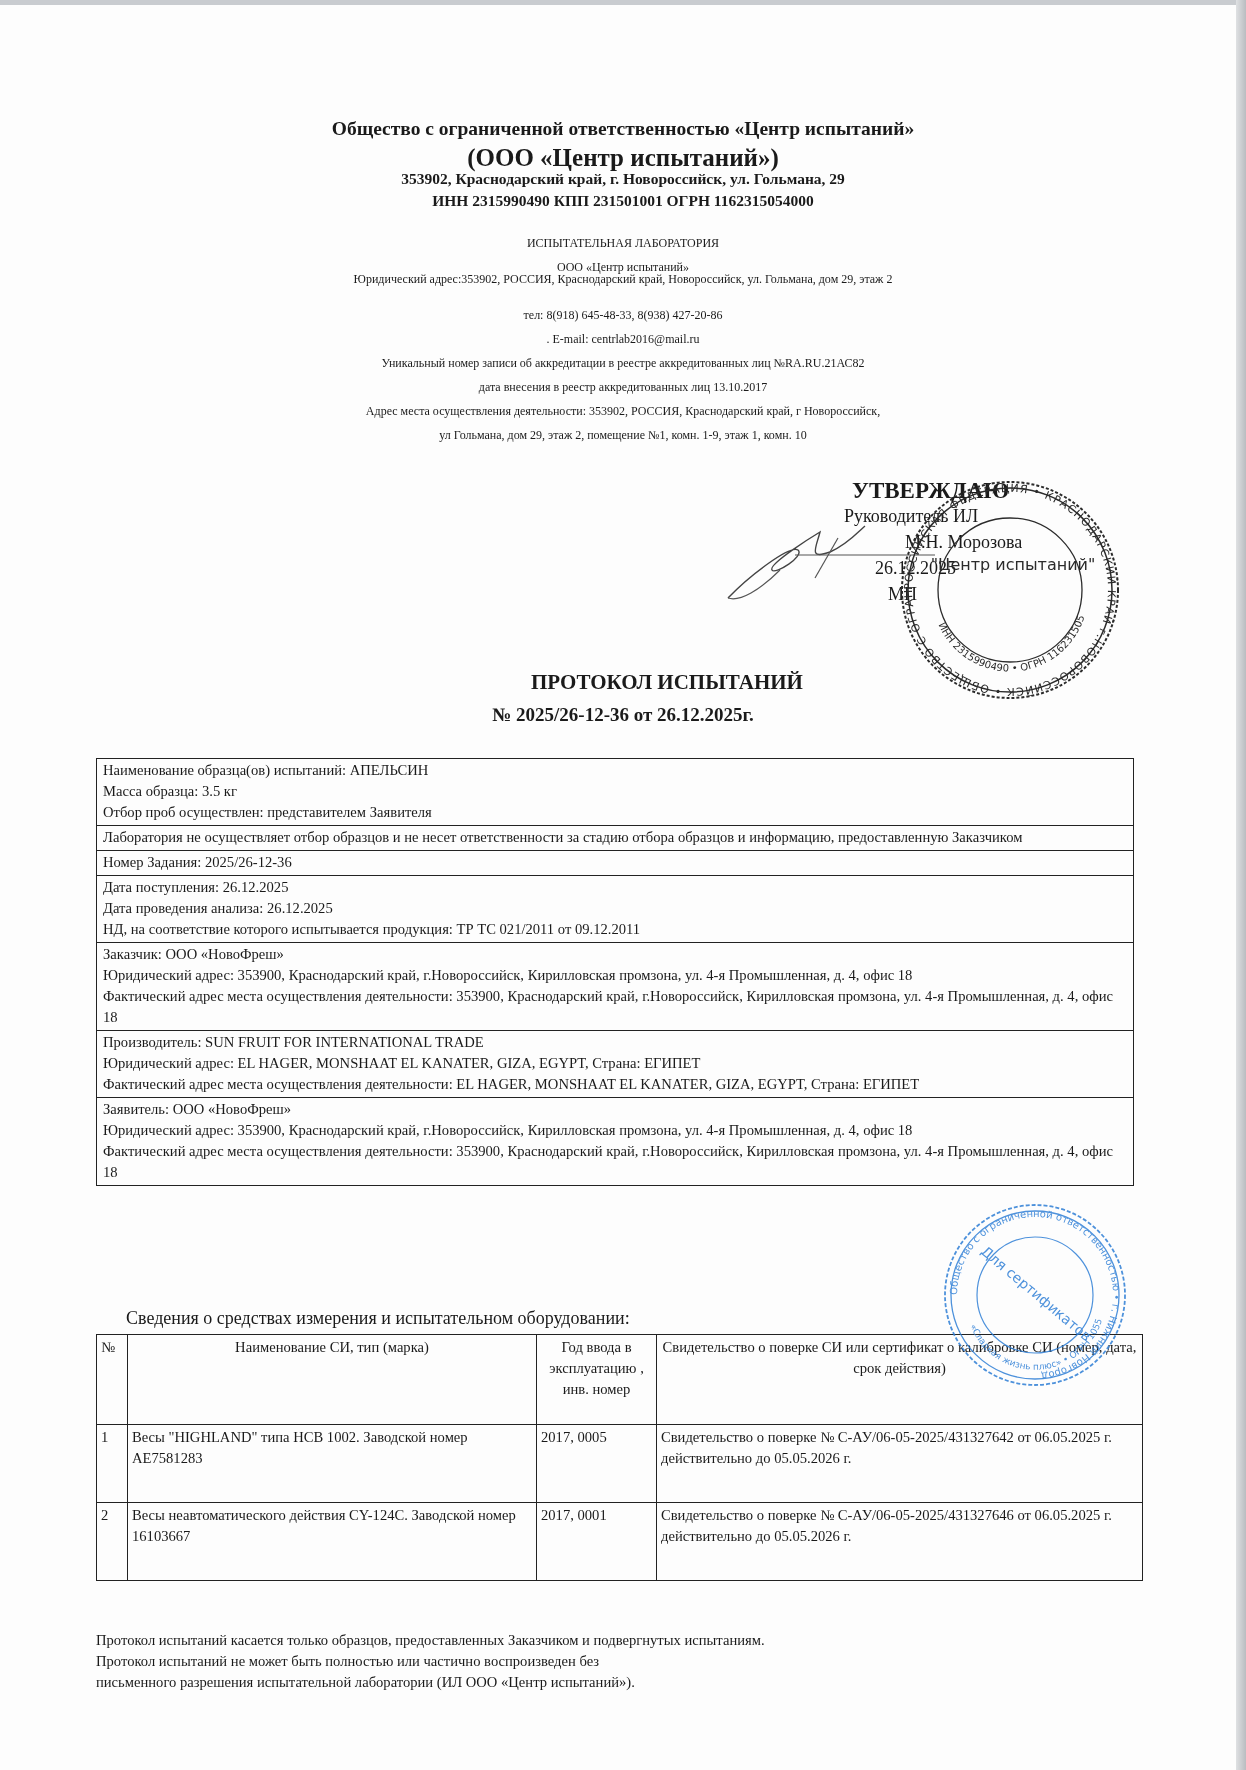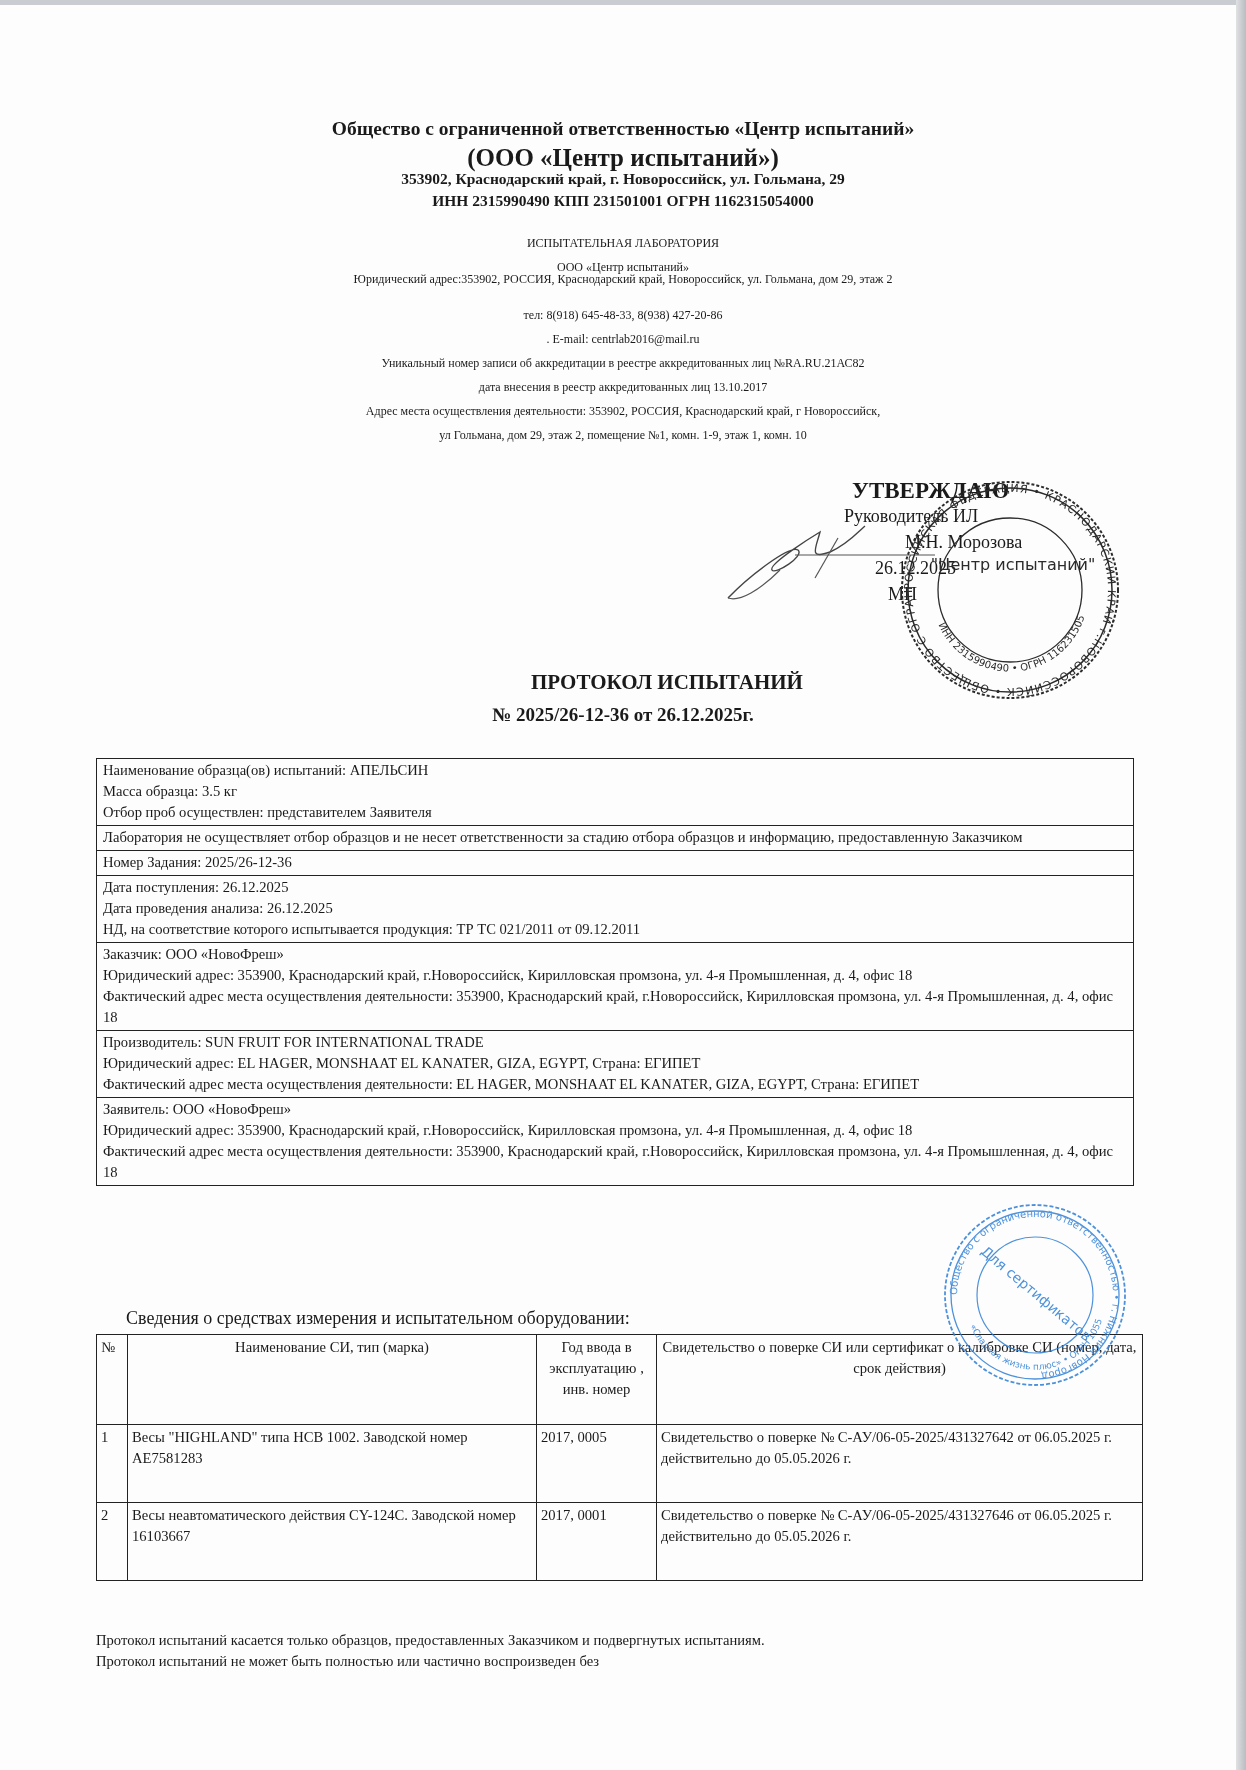--- a/index.html
+++ b/index.html
@@ -203,13 +203,14 @@
   </text>
   <text x="95" y="98" text-anchor="middle" font-family="DejaVu Sans, sans-serif" font-size="14" fill="#2f7fd6" transform="rotate(40 95 95)">Для сертификатов</text>
   <text font-family="DejaVu Sans, sans-serif" font-size="9" fill="#2f7fd6">
     <textPath href="#bluBottom" startOffset="6">«Сладкая жизнь плюс» • ОГРН 1055233008</textPath>
   </text>
 </svg>
 
 <div class="footer">
   <span class="ln">Протокол испытаний касается только образцов, предоставленных Заказчиком и подвергнутых испытаниям.</span>
   <span class="ln">Протокол испытаний не может быть полностью или частично воспроизведен без</span>
+  <span class="ln">письменного разрешения испытательной лаборатории (ИЛ ООО «Центр испытаний»).</span>
 </div>
 
 </body></html>

